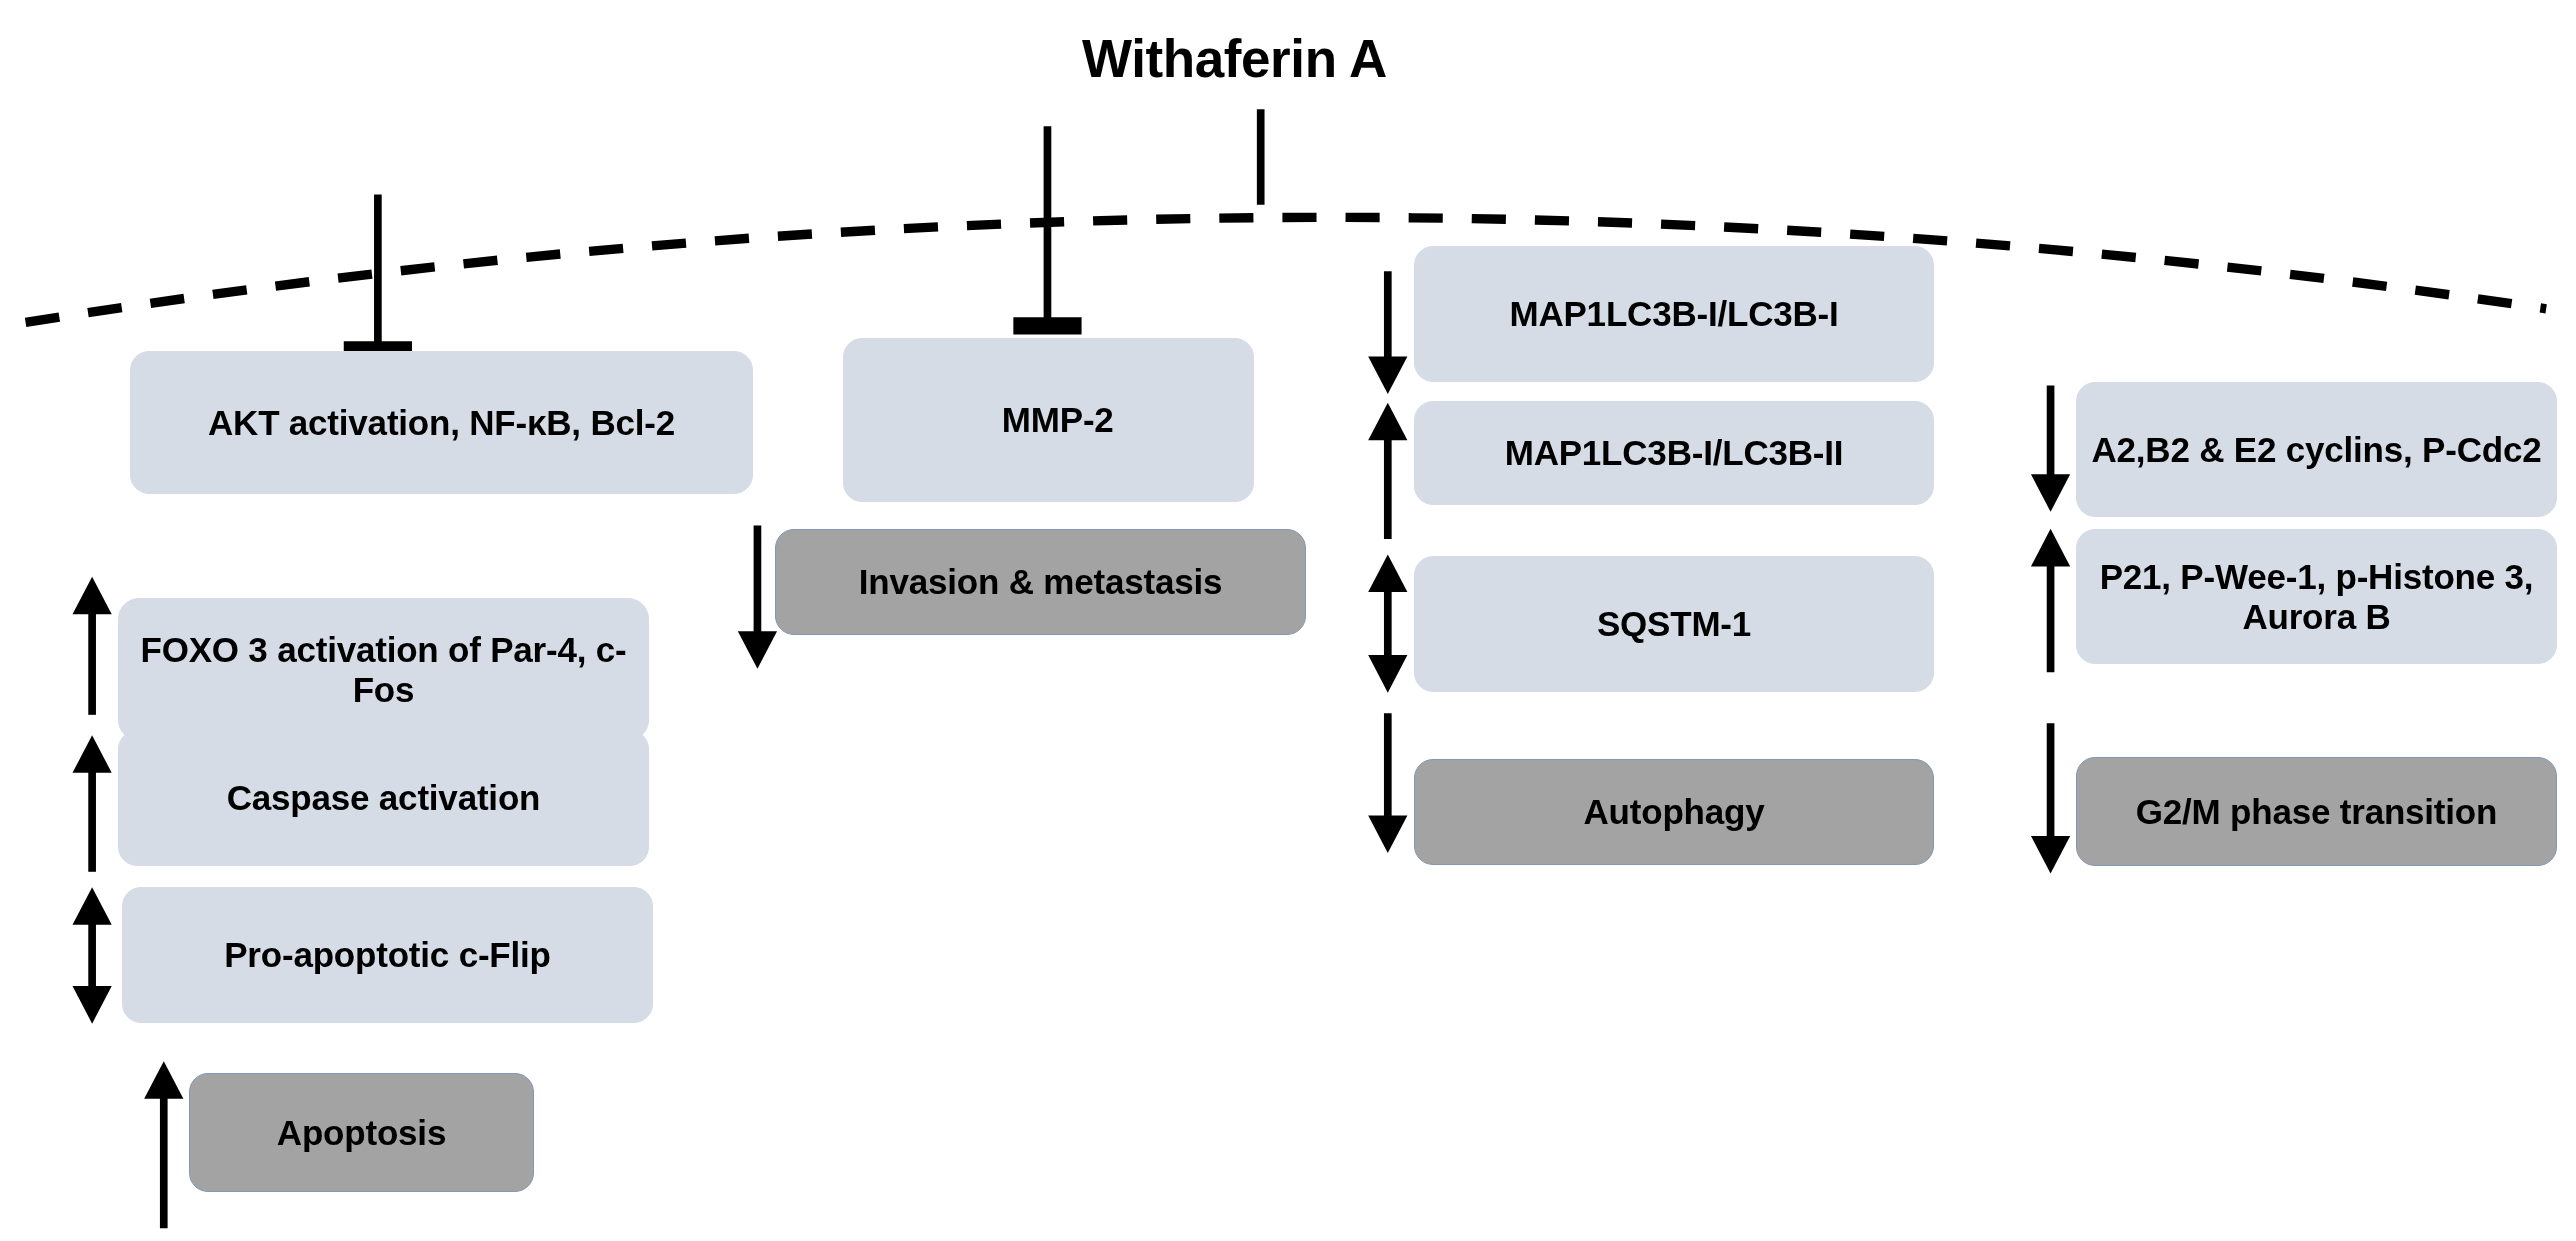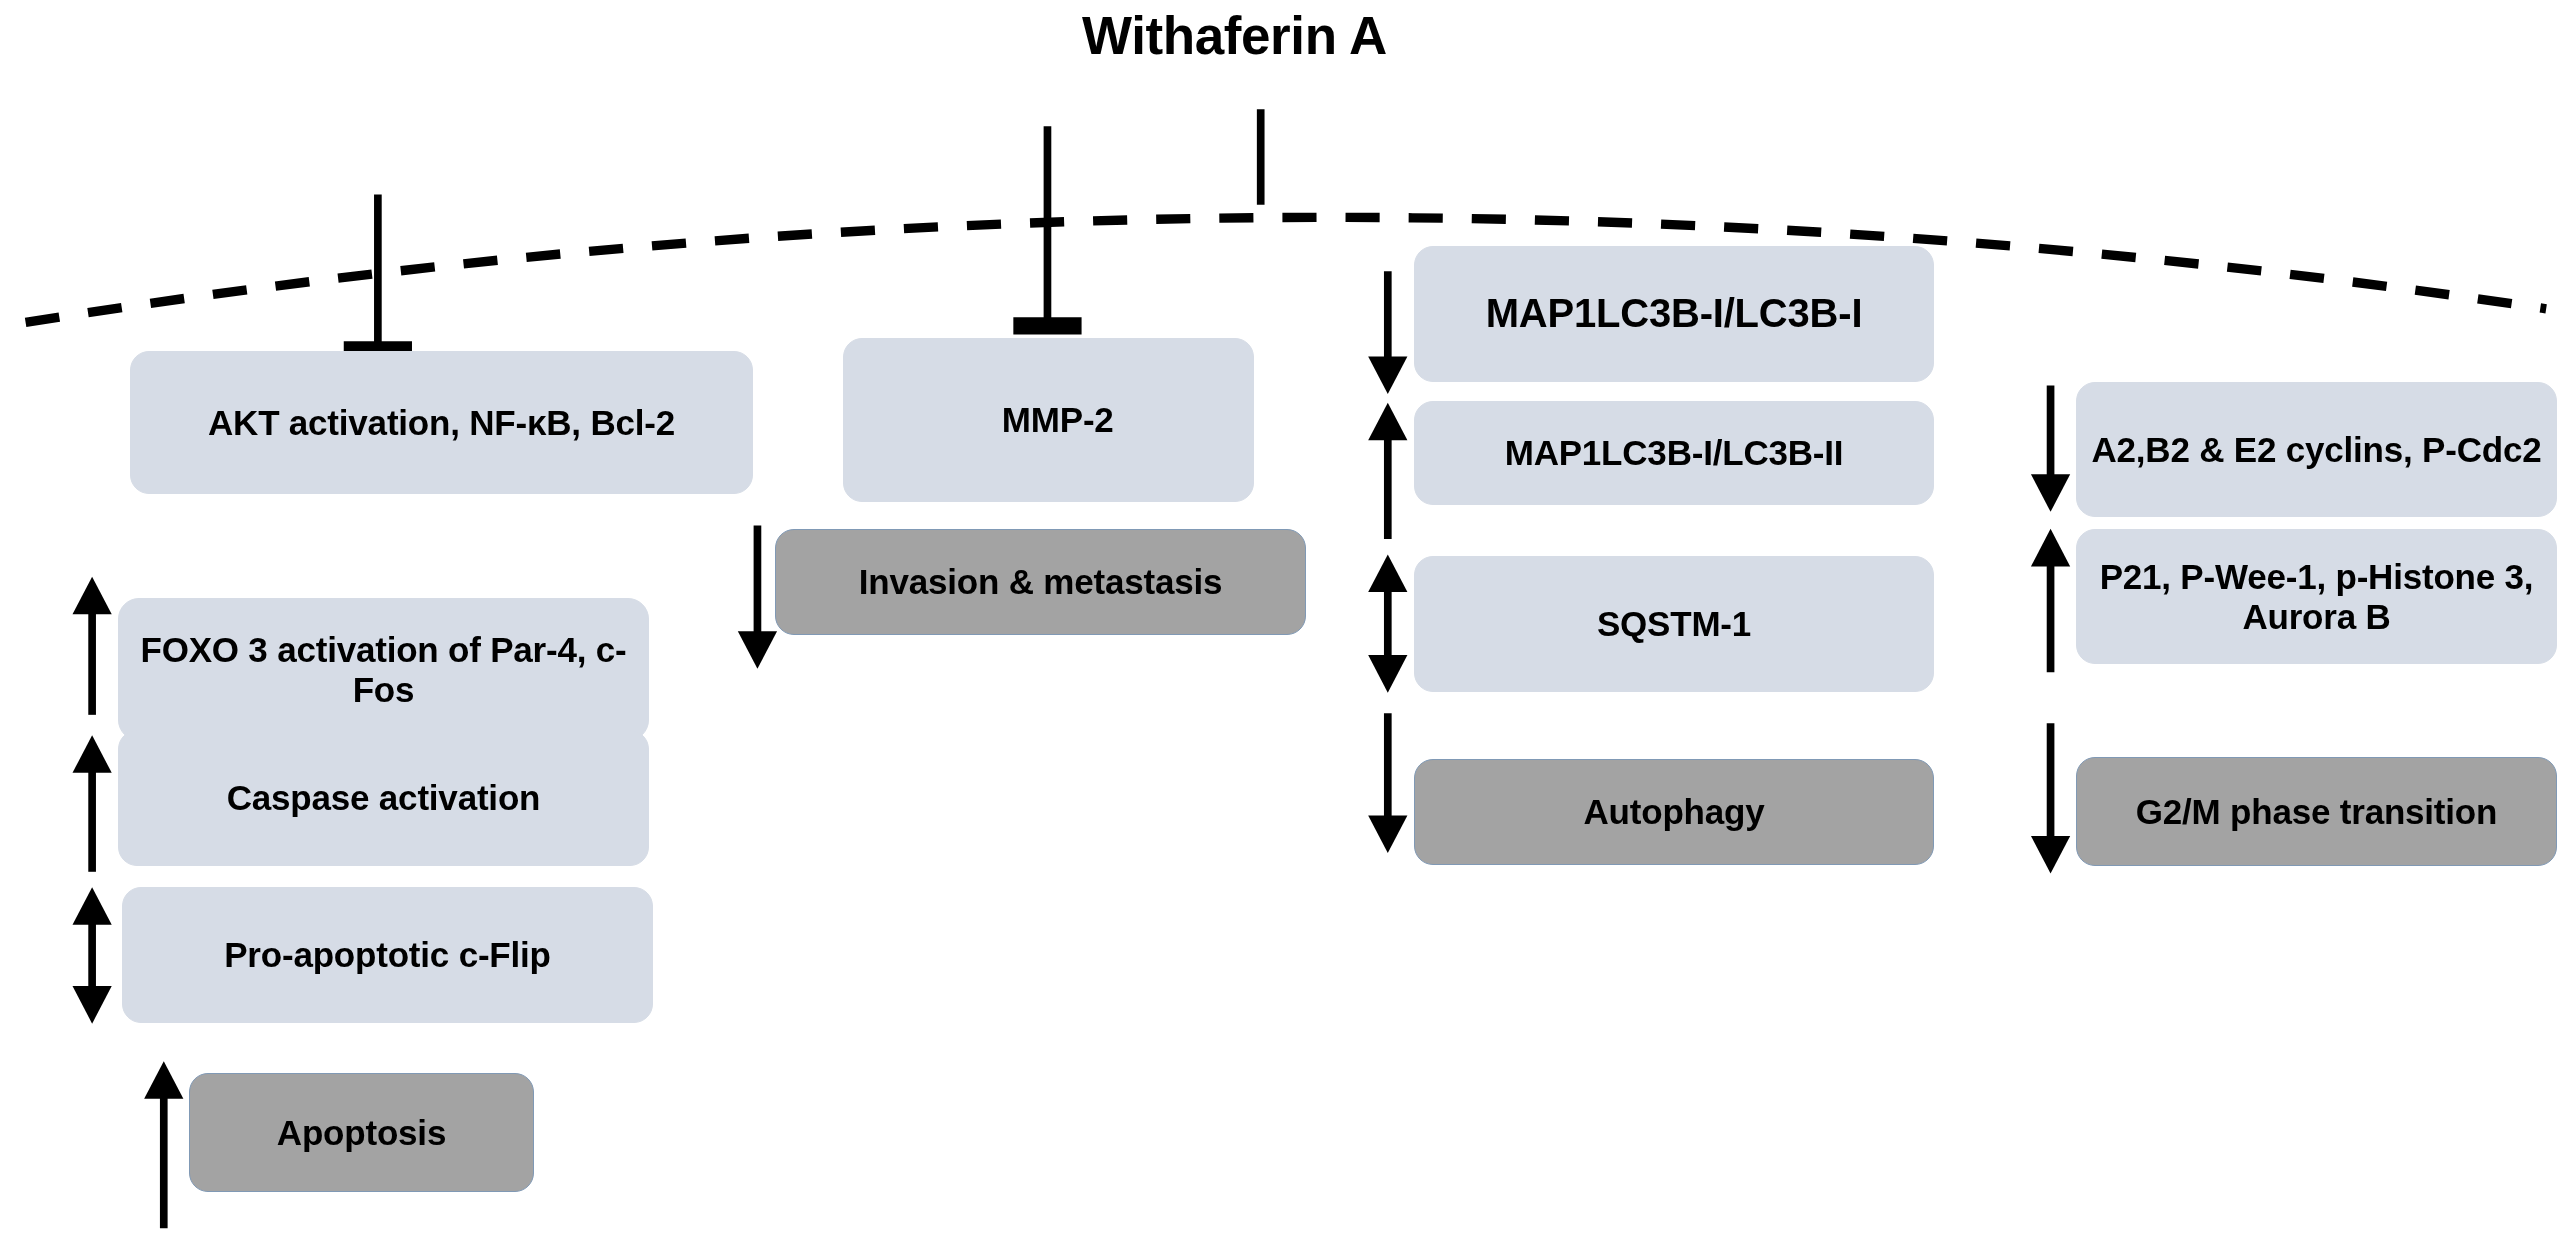--- a/index.html
+++ b/index.html
@@ -95,21 +95,21 @@
         <polygon points="1627,1000 1604,956 1650,956" fill="#000000"></polygon>
         <line x1="2404" y1="452" x2="2404" y2="562" stroke="#000000" stroke-width="9"></line>
         <polygon points="2404,600 2381,556 2427,556" fill="#000000"></polygon>
         <line x1="2404" y1="658" x2="2404" y2="788" stroke="#000000" stroke-width="9"></line>
         <polygon points="2404,620 2381,664 2427,664" fill="#000000"></polygon>
         <line x1="2404" y1="848" x2="2404" y2="986" stroke="#000000" stroke-width="9"></line>
         <polygon points="2404,1024 2381,980 2427,980" fill="#000000"></polygon>
       </g>
   </svg>
 
-  <div id="page-title" style="left: 1082px; top: 5px; font-size: 53px;">Withaferin A</div>
+  <div id="page-title" style="left: 1082px; top: 28px; font-size: 53px;">Withaferin A</div>
 
   <div id="nodes-layer">
       <div>
         <div class="node-box gray" style="left: 130px; top: 351px; width: 623px; height: 143px; font-size: 35px;">
           <span class="node-label">AKT activation, NF-κB, Bcl-2</span>
         </div>
         <div class="node-box gray" style="left: 118px; top: 598px; width: 531px; height: 143px; font-size: 35px; border-radius: 21px;">
           <span class="node-label">FOXO 3 activation of Par-4, c-Fos</span>
         </div>
         <div class="node-box gray" style="left: 118px; top: 730px; width: 531px; height: 136px; font-size: 35px;">
@@ -124,21 +124,21 @@
       </div>
       <div>
         <div class="node-box gray" style="left: 843px; top: 338px; width: 411px; height: 164px; font-size: 35px; padding-left: 27px;">
           <span class="node-label">MMP-2</span>
         </div>
         <div class="node-box red" style="left: 775px; top: 529px; width: 531px; height: 106px; font-size: 35px;">
           <span class="node-label">Invasion &amp; metastasis</span>
         </div>
       </div>
       <div>
-        <div class="node-box gray" style="left: 1414px; top: 246px; width: 520px; height: 136px; font-size: 40px;">
+        <div class="node-box gray" style="left: 1414px; top: 246px; width: 520px; height: 136px; font-size: 35px;">
           <span class="node-label">MAP1LC3B-I/LC3B-I</span>
         </div>
         <div class="node-box gray" style="left: 1414px; top: 401px; width: 520px; height: 104px; font-size: 35px;">
           <span class="node-label">MAP1LC3B-I/LC3B-II</span>
         </div>
         <div class="node-box gray" style="left: 1414px; top: 556px; width: 520px; height: 136px; font-size: 35px;">
           <span class="node-label">SQSTM-1</span>
         </div>
         <div class="node-box red" style="left: 1414px; top: 759px; width: 520px; height: 106px; font-size: 35px;">
           <span class="node-label">Autophagy</span>

